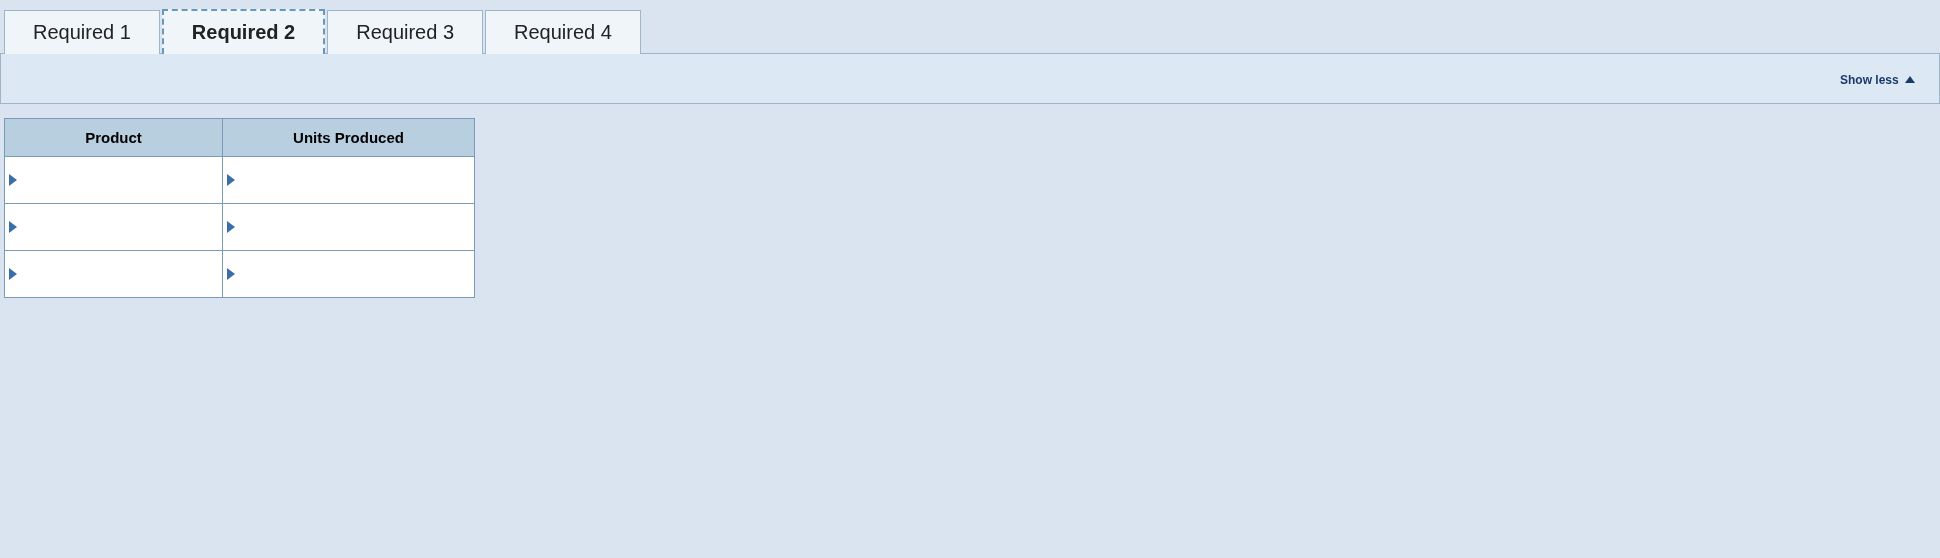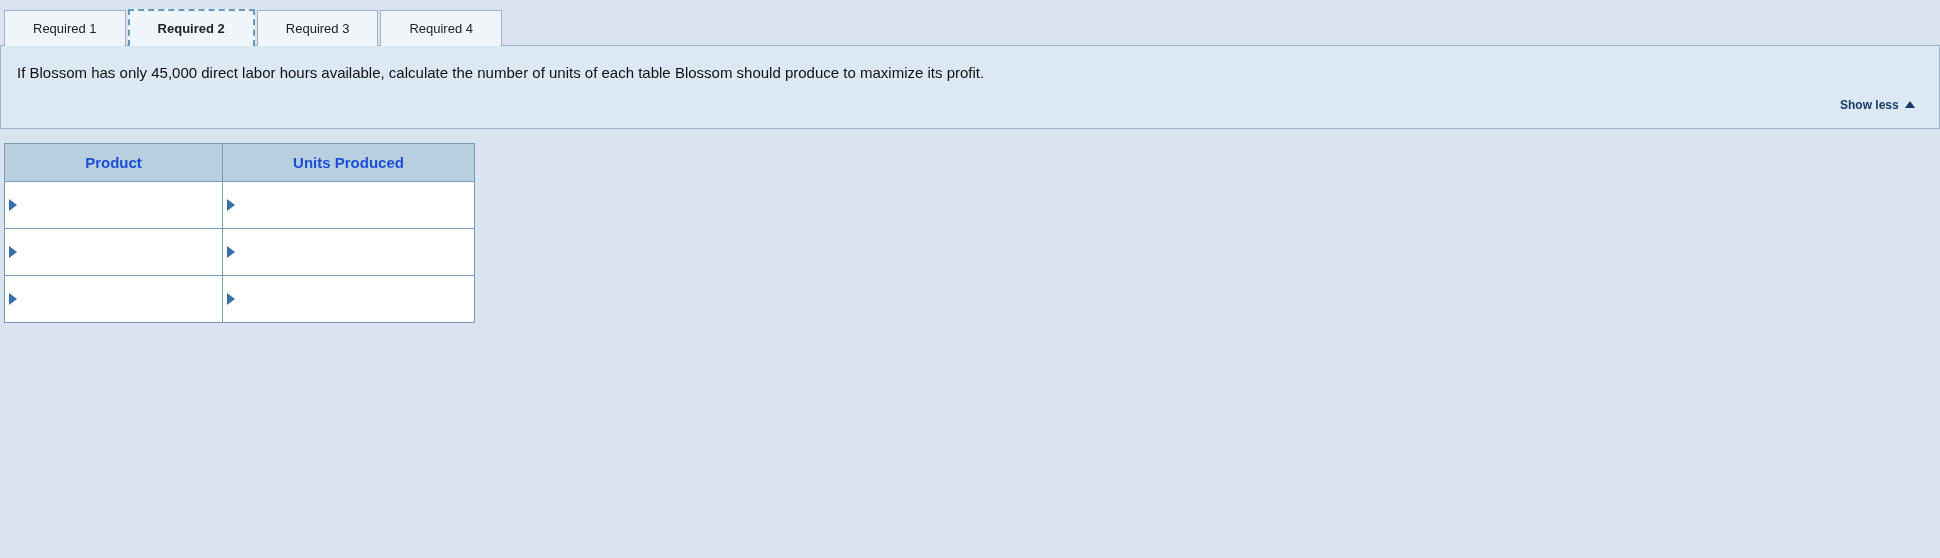--- a/index.html
+++ b/index.html
@@ -37,21 +37,21 @@
 
     .tab {
       display: inline-flex;
       align-items: center;
       justify-content: center;
       padding: 10px 28px;
       background-color: #f0f5fa;
       border: 1px solid #a0b4c8;
       border-bottom: none;
       cursor: pointer;
-      font-size: 13px;
+      font-size: 20px;
       color: #222;
       min-width: 120px;
       margin-right: 2px;
       position: relative;
       bottom: -1px;
     }
 
     .tab.active {
       background-color: #f0f5fa;
       border: 2px dashed #6699bb;
@@ -120,21 +120,21 @@
     }
 
     .data-table {
       border-collapse: collapse;
       min-width: 350px;
       background-color: #fff;
     }
 
     .data-table th {
       background-color: #b8cfe0;
-      color: #1d4ed8;
+      color: #000000;
       font-weight: bold;
       font-size: 15px;
       padding: 10px 14px;
       border: 1px solid #7a9ab5;
       text-align: center;
     }
 
     .data-table td {
       border: 1px solid #7a9ab5;
       padding: 0;
@@ -194,21 +194,20 @@
     </div>
     <div class="tab">
       <span>Required 3</span>
     </div>
     <div class="tab">
       <span>Required 4</span>
     </div>
   </div>
 
   <div class="content-area">
-    <p class="instruction-text">If Blossom has only 45,000 direct labor hours available, calculate the number of units of each table Blossom should produce to maximize its profit.</p>
     <div class="show-less-row">
       <button class="show-less-btn">
         <span>Show less</span>
         <span class="arrow-up"></span>
       </button>
     </div>
   </div>
 
   <div class="table-section">
     <table class="data-table">

